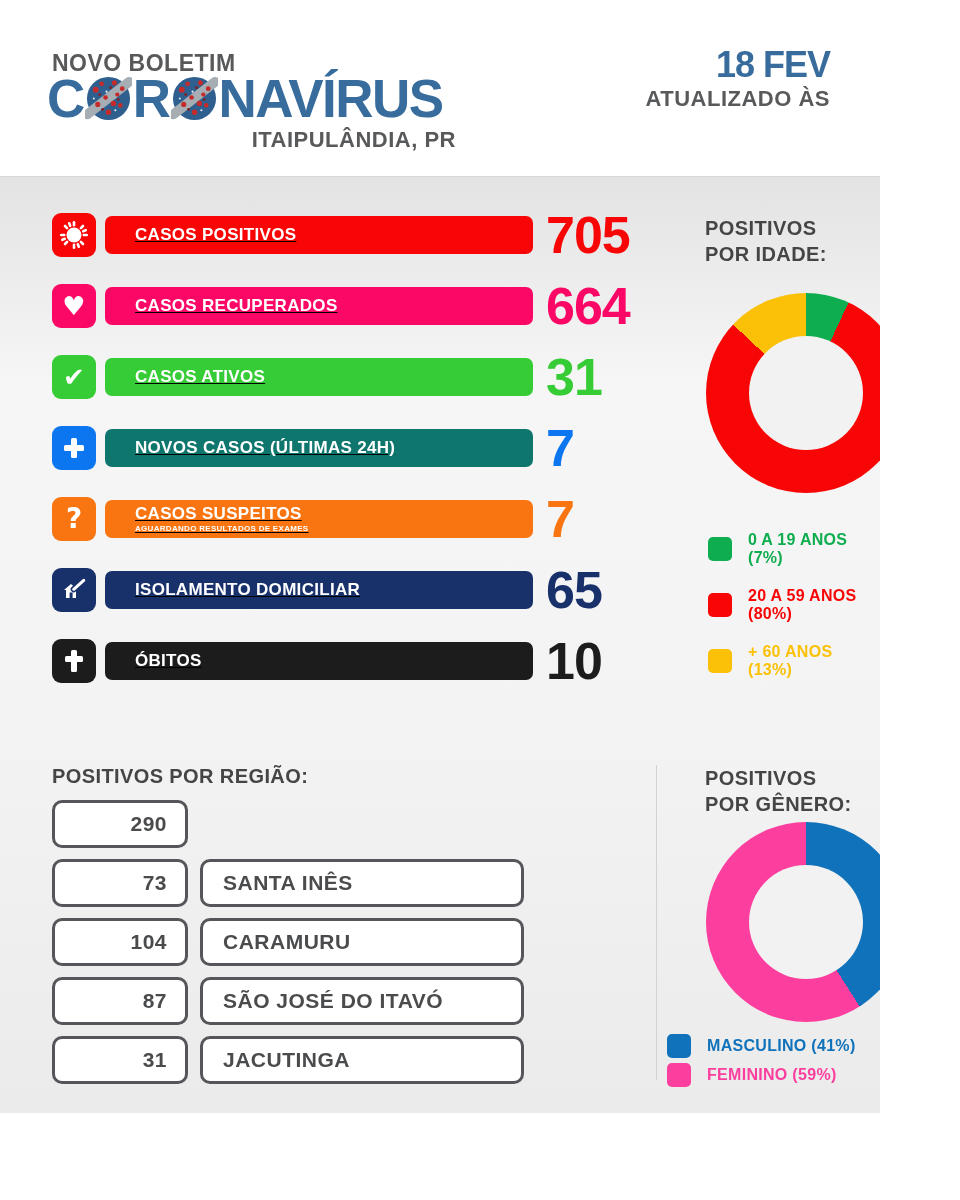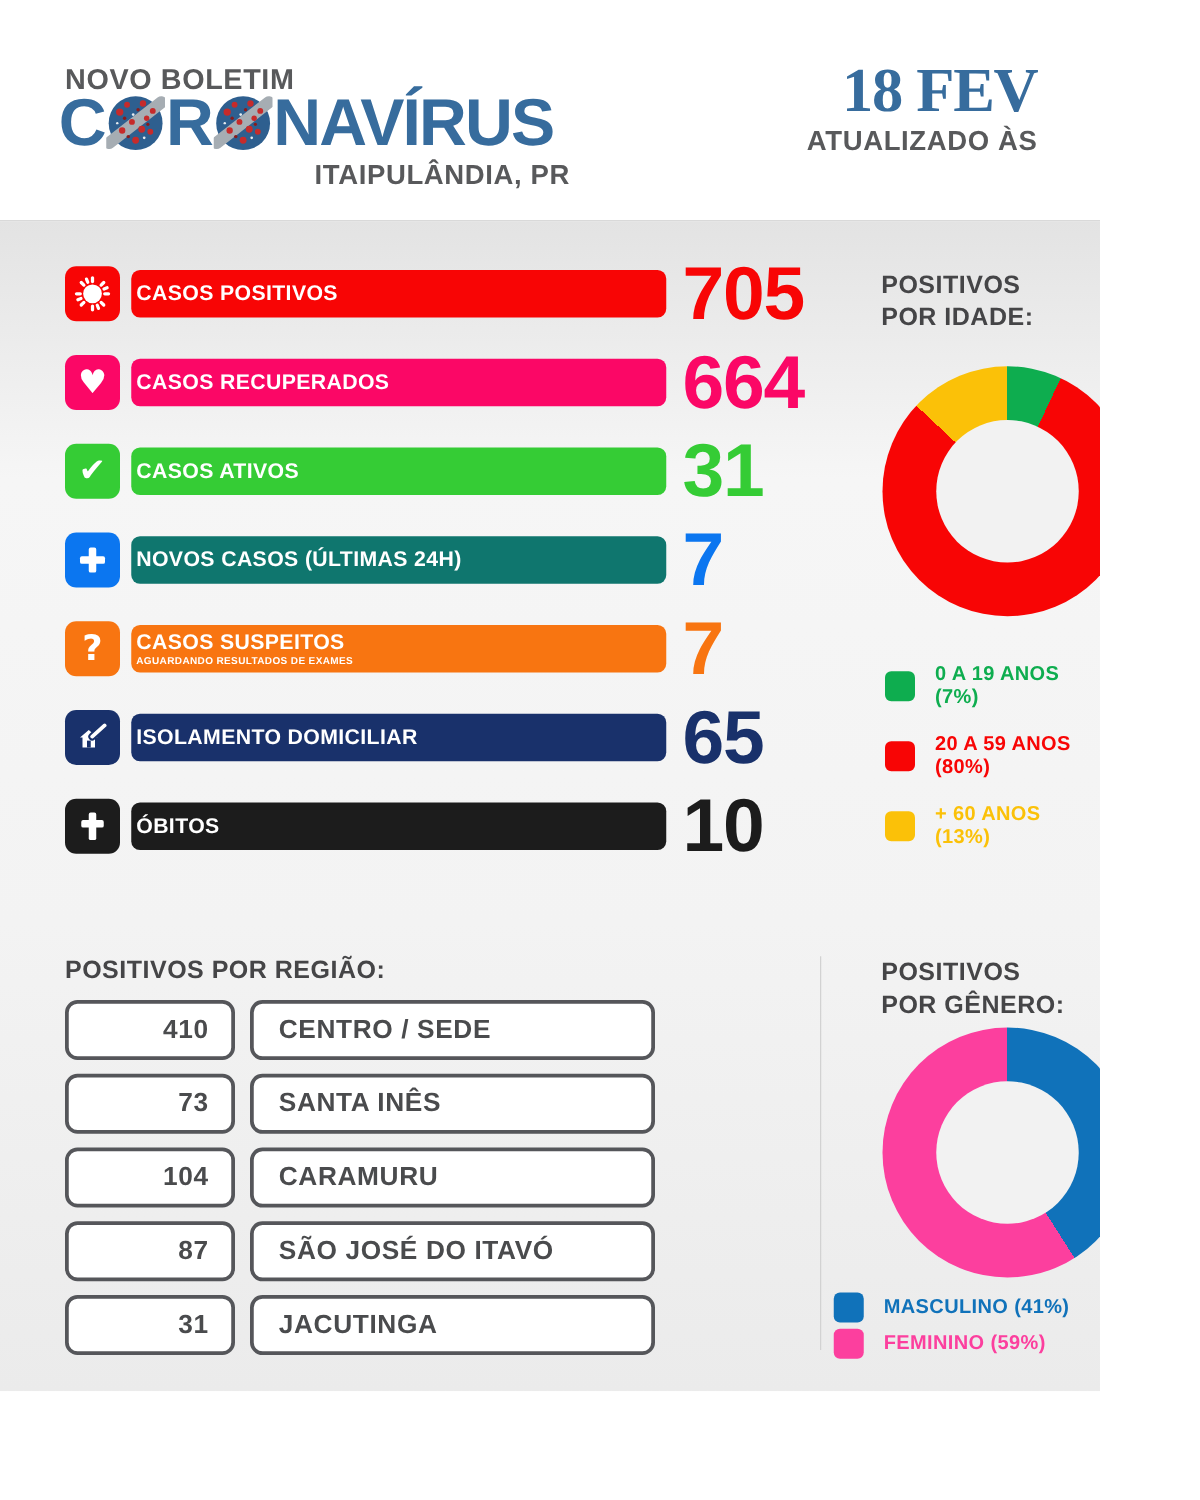--- a/index.html
+++ b/index.html
@@ -14,35 +14,35 @@
 
   
   .badge { position:absolute; left:52px; top:50px; font-size:23px; font-weight:bold;
            color:#58595B; letter-spacing:.5px; }
   .title-row { position:absolute; left:47px; top:72px; display:flex; align-items:center;
                color:#376C9D; font-size:53px; font-weight:bold; letter-spacing:-1.5px; line-height:1; }
   .title-row svg { margin:0 1px; display:block; }
   .subtitle { position:absolute; left:48px; top:127px; width:408px; text-align:right;
               font-size:22px; font-weight:bold; color:#58595B; letter-spacing:.5px; }
   .datebox { position:absolute; right:50px; top:47px; text-align:right; }
-  .date-big { font-size:50px; font-weight:bold; color:#376C9D; letter-spacing:-1px; line-height:1;font-family:Liberation Serif, serif; }
+  .date-big { font-size:36px; font-weight:bold; color:#376C9D; letter-spacing:-1px; line-height:1; }
   .date-sub { font-size:22px; font-weight:bold; color:#58595B; letter-spacing:.5px; line-height:26px; margin-top:3px; }
 
   
   .stats { position:absolute; left:52px; top:213px; display:flex; flex-direction:column; gap:27px; }
   .stat-row { display:flex; align-items:center; height:44px; }
   .stat-icon { width:44px; height:44px; border-radius:9px; flex:0 0 44px;
                display:flex; align-items:center; justify-content:center;
                color:#fff; font-family:"DejaVu Sans",sans-serif; }
   .stat-icon .glyph { font-size:26px; font-weight:bold; line-height:1; }
   .stat-bar { width:428px; height:38px; border-radius:7px; margin-left:9px;
-              display:flex; flex-direction:column; justify-content:center; padding-left:4px; }
+              display:flex; flex-direction:column; justify-content:center; padding-left:30px;text-decoration:underline; }
   .stat-label { color:#fff; font-size:17px; font-weight:bold; letter-spacing:.3px; line-height:1.05; }
   .stat-sublabel { color:#fff; font-size:8px; font-weight:bold; letter-spacing:.3px; margin-top:1px; }
-  .stat-value { margin-left:13px; font-size:60px; font-weight:bold; letter-spacing:-1px; line-height:1; }
+  .stat-value { margin-left:13px; font-size:52px; font-weight:bold; letter-spacing:-1px; line-height:1; }
 
   
   .side-heading { position:absolute; font-size:20px; font-weight:bold; color:#454547;
                   letter-spacing:.4px; line-height:26px; }
   .donut { position:absolute; width:200px; height:200px; border-radius:50%; }
   .donut-hole { position:absolute; left:43px; top:43px; width:114px; height:114px;
                 border-radius:50%; background:#f2f2f2; }
   .legend { position:absolute; display:flex; flex-direction:column; }
   .legend-item { display:flex; align-items:center; }
   .legend-swatch { width:24px; height:24px; border-radius:5px; flex:0 0 24px; }
@@ -262,22 +262,21 @@
         <span class="legend-swatch" style="background: rgb(251, 193, 8);"></span>
         <span class="legend-label" style="color: rgb(251, 193, 8);">+ 60 ANOS (13%)</span>
       </div>
     </div>
   </div>
 
   <div>
     <div class="regions-heading">POSITIVOS POR REGIÃO:</div>
     <div class="regions">
       <div class="region-row">
-        <div class="region-box region-value">410</div>
-        <div class="region-box region-name">CENTRO / SEDE</div>
+        <div class="region-box region-value">290</div>
       </div>
       <div class="region-row">
         <div class="region-box region-value">73</div>
         <div class="region-box region-name">SANTA INÊS</div>
       </div>
       <div class="region-row">
         <div class="region-box region-value">104</div>
         <div class="region-box region-name">CARAMURU</div>
       </div>
       <div class="region-row">

